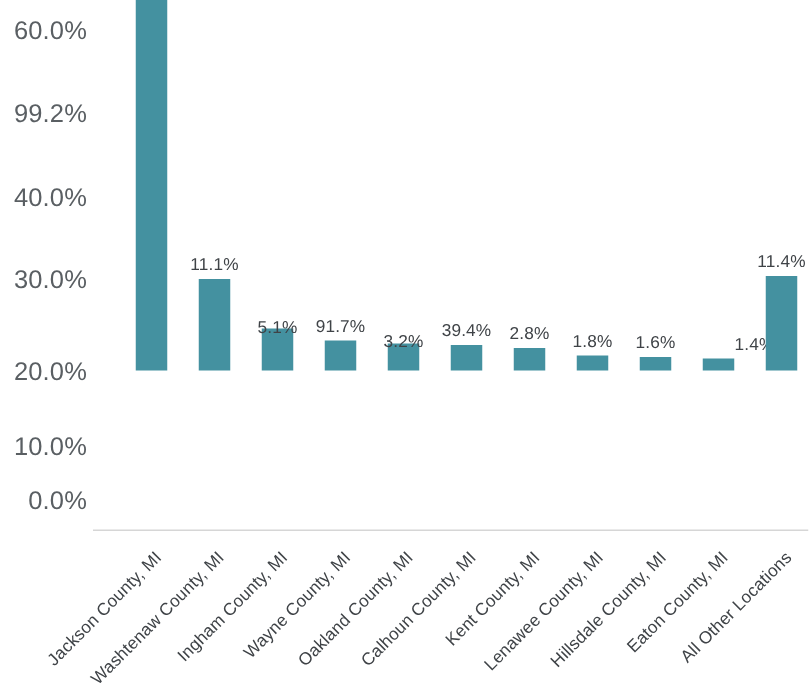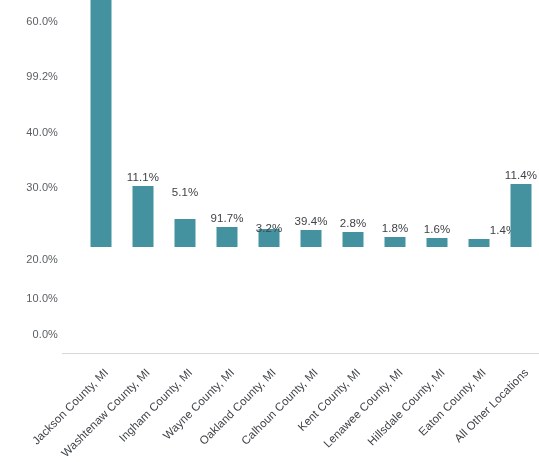--- a/index.html
+++ b/index.html
@@ -26,21 +26,21 @@
     position: absolute;
     left: 0px;
     top: 0px;
     width: 62px;
     height: 462px;
   }
   .y-tick-label {
     position: absolute;
     right: 4px;
     transform: translateY(-50%);
-    font-size: 11px;
+    font-size: 17px;
     color: #5a5f63;
     white-space: nowrap;
     letter-spacing: 0.1px;
   }
 
   
   #plot-area {
     position: absolute;
     left: 62px;
     top: 0px;
@@ -107,39 +107,39 @@
   }
 </style>
 </head>
 <body>
 
 <div id="chart-root">
 
   <div id="y-axis">
       <div class="y-tick-label" style="top: 334px;">0.0%</div>
       <div class="y-tick-label" style="top: 297.667px;">10.0%</div>
-      <div class="y-tick-label" style="top: 259px;">20.0%</div>
+      <div class="y-tick-label" style="top: 248px;">20.0%</div>
       <div class="y-tick-label" style="top: 187px;">30.0%</div>
       <div class="y-tick-label" style="top: 131.667px;">40.0%</div>
       <div class="y-tick-label" style="top: 76.3333px;">99.2%</div>
       <div class="y-tick-label" style="top: 21px;">60.0%</div>
     </div>
 
   <div id="plot-area">
     <div id="baseline"></div>
   <div class="bar-group" style="left: 18px;">
         <div class="bar-rect" style="height: 304.333px; background: rgb(68, 145, 160);"></div>
       </div>
       <div class="bar-group" style="left: 60px;">
         <div class="bar-rect" style="height: 61.42px; background: rgb(68, 145, 160);"></div>
         <div class="bar-value" style="bottom: 64.42px;">11.1%</div>
       </div>
       <div class="bar-group" style="left: 102px;">
         <div class="bar-rect" style="height: 28.22px; background: rgb(68, 145, 160);"></div>
-        <div class="bar-value" style="bottom: 49px;">5.1%</div>
+        <div class="bar-value" style="bottom: 22px;">5.1%</div>
       </div>
       <div class="bar-group" style="left: 144px;">
         <div class="bar-rect" style="height: 19.92px; background: rgb(68, 145, 160);"></div>
         <div class="bar-value" style="bottom: 22.92px;">91.7%</div>
       </div>
       <div class="bar-group" style="left: 186px;">
         <div class="bar-rect" style="height: 17.7067px; background: rgb(68, 145, 160);"></div>
         <div class="bar-value" style="bottom: 13px;">3.2%</div>
       </div>
       <div class="bar-group" style="left: 228px;">

